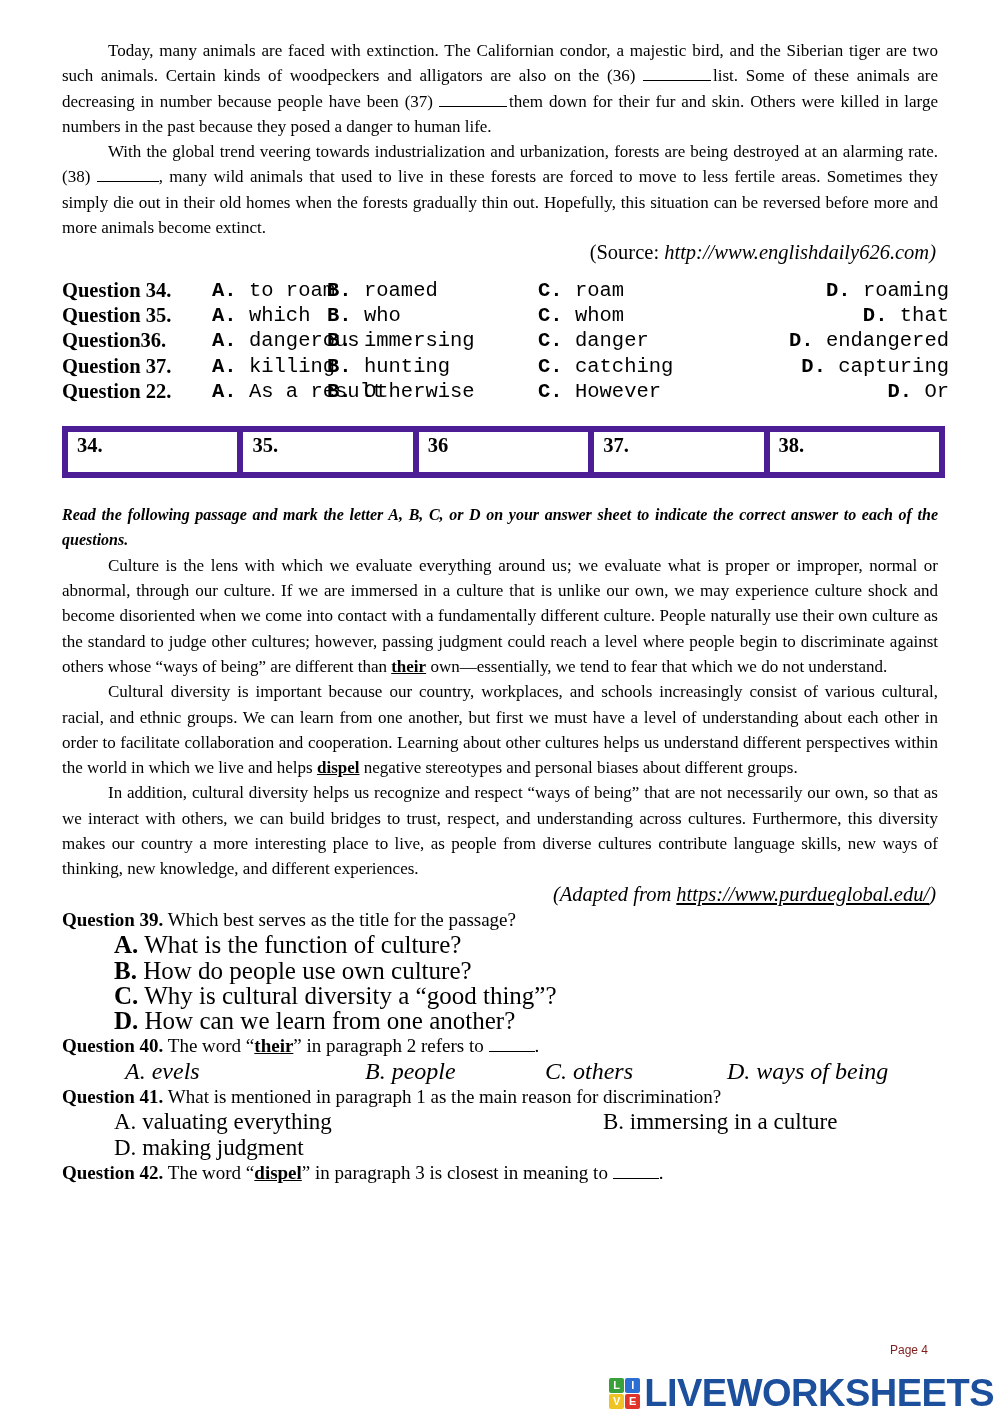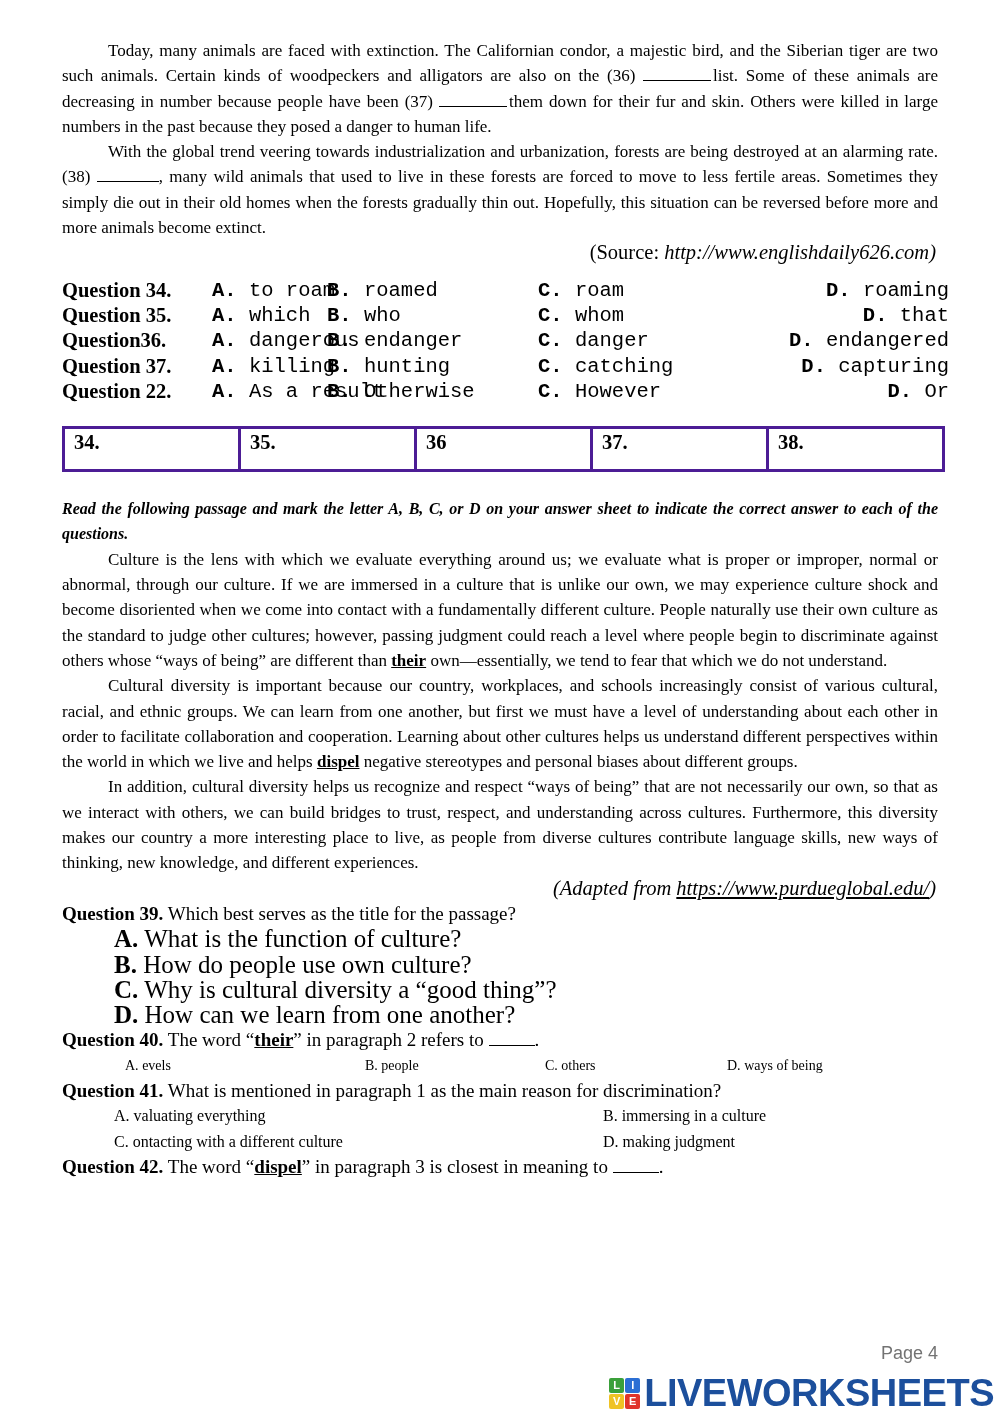--- a/index.html
+++ b/index.html
@@ -89,21 +89,21 @@
 
   
   table.ans-table {
     margin-top: 22px;
     border-collapse: collapse;
     width: 883px;
     table-layout: fixed;
     border: 2.2px solid #000;
   }
   table.ans-table td {
-    border: 3px solid #4c1d95;
+    border: 6px solid #4c1d95;
     height: 38px;
     font-size: 20.5px;
     font-weight: bold;
     padding: 2px 0 0 9px;
     vertical-align: top;
   }
 
   .instruct {
     margin-top: 24px;
     font-size: 16px;
@@ -122,49 +122,50 @@
   .q-line .qlabel { font-weight: bold; }
   .opt-line {
     font-size: 25px;
     line-height: 25.3px;
     padding-left: 52px;
     white-space: nowrap;
   }
   .opt-line .ol { font-weight: bold; }
   .opt-two {
     display: flex;
-    font-size: 16px;
+    font-size: 23px;
     line-height: 25.3px;
     padding-left: 52px;
     white-space: nowrap;
   }
   .opt-two .cell-a { width: 489px; flex: 0 0 auto; }
   .opt-two .cell-b { flex: 0 0 auto; }
   .opt-four {
     display: flex;
-    font-size: 14px;
+    font-size: 24px;
     line-height: 25.3px;
     padding-left: 63px;
     white-space: nowrap;
+    font-style: italic;
   }
   .opt-four .c1 { width: 240px; flex: 0 0 auto; }
   .opt-four .c2 { width: 180px; flex: 0 0 auto; }
   .opt-four .c3 { width: 182px; flex: 0 0 auto; }
   .opt-four .c4 { flex: 0 0 auto; }
 
   b.u { font-weight: bold; text-decoration: underline; }
 
   
   .footer-page {
     position: absolute;
-    right: 62px;
+    right: 72px;
     top: 1343px;
     font-family: "Liberation Sans", "DejaVu Sans", sans-serif;
-    font-size: 18px;
-    color: #737373;
+    font-size: 12px;
+    color: #7f1d1d;
   }
   .logo {
     position: absolute;
     right: 6px;
     top: 1372px;
     display: flex;
     align-items: center;
   }
   .logo-mark {
     display: grid;
@@ -217,21 +218,21 @@
       <span class="qlabel c-q">Question 35.</span>
       <span class="opt c-a"><span class="ol">A.</span> <span>which</span></span>
       <span class="opt c-b"><span class="ol">B.</span> <span>who</span></span>
       <span class="opt c-c"><span class="ol">C.</span> <span>whom</span></span>
       <span class="opt c-d"><span class="ol">D.</span> <span>that</span></span>
     </div>
 
     <div class="mcq-row">
       <span class="qlabel c-q">Question36.</span>
       <span class="opt c-a"><span class="ol">A.</span> <span>dangerous</span></span>
-      <span class="opt c-b"><span class="ol">B.</span> <span>endanger</span></span>
+      <span class="opt c-b"><span class="ol">B.</span> <span>immersing</span></span>
       <span class="opt c-c"><span class="ol">C.</span> <span>danger</span></span>
       <span class="opt c-d"><span class="ol">D.</span> <span>endangered</span></span>
     </div>
 
     <div class="mcq-row">
       <span class="qlabel c-q">Question 37.</span>
       <span class="opt c-a"><span class="ol">A.</span> <span>killing</span></span>
       <span class="opt c-b"><span class="ol">B.</span> <span>hunting</span></span>
       <span class="opt c-c"><span class="ol">C.</span> <span>catching</span></span>
       <span class="opt c-d"><span class="ol">D.</span> <span>capturing</span></span>
@@ -281,21 +282,20 @@
     <span class="c3"><span class="ol">C.</span> <span>others</span></span>
     <span class="c4"><span class="ol">D.</span> <span>ways of being</span></span>
   </div>
 
   <div class="q-line"><span class="qlabel">Question 41.</span> <span>What is mentioned in paragraph 1 as the main reason for discrimination?</span></div>
   <div class="opt-two">
     <span class="cell-a"><span class="ol">A.</span> <span>valuating everything</span></span>
     <span class="cell-b"><span class="ol">B.</span> <span>immersing in a culture</span></span>
   </div>
   <div class="opt-two">
-    <span class="cell-a"><span class="ol">C.</span> <span>ontacting with a different culture</span></span>
     <span class="cell-b"><span class="ol">D.</span> <span>making judgment</span></span>
   </div>
 
   <div class="q-line"><span class="qlabel">Question 42.</span> <span>The word “</span><b class="u">dispel</b><span>” in paragraph 3 is closest in meaning to</span> <span class="blank-short"></span><span>.</span></div>
 
 </div>
 
 <div class="footer-page">Page 4</div>
 
 <div class="logo">

